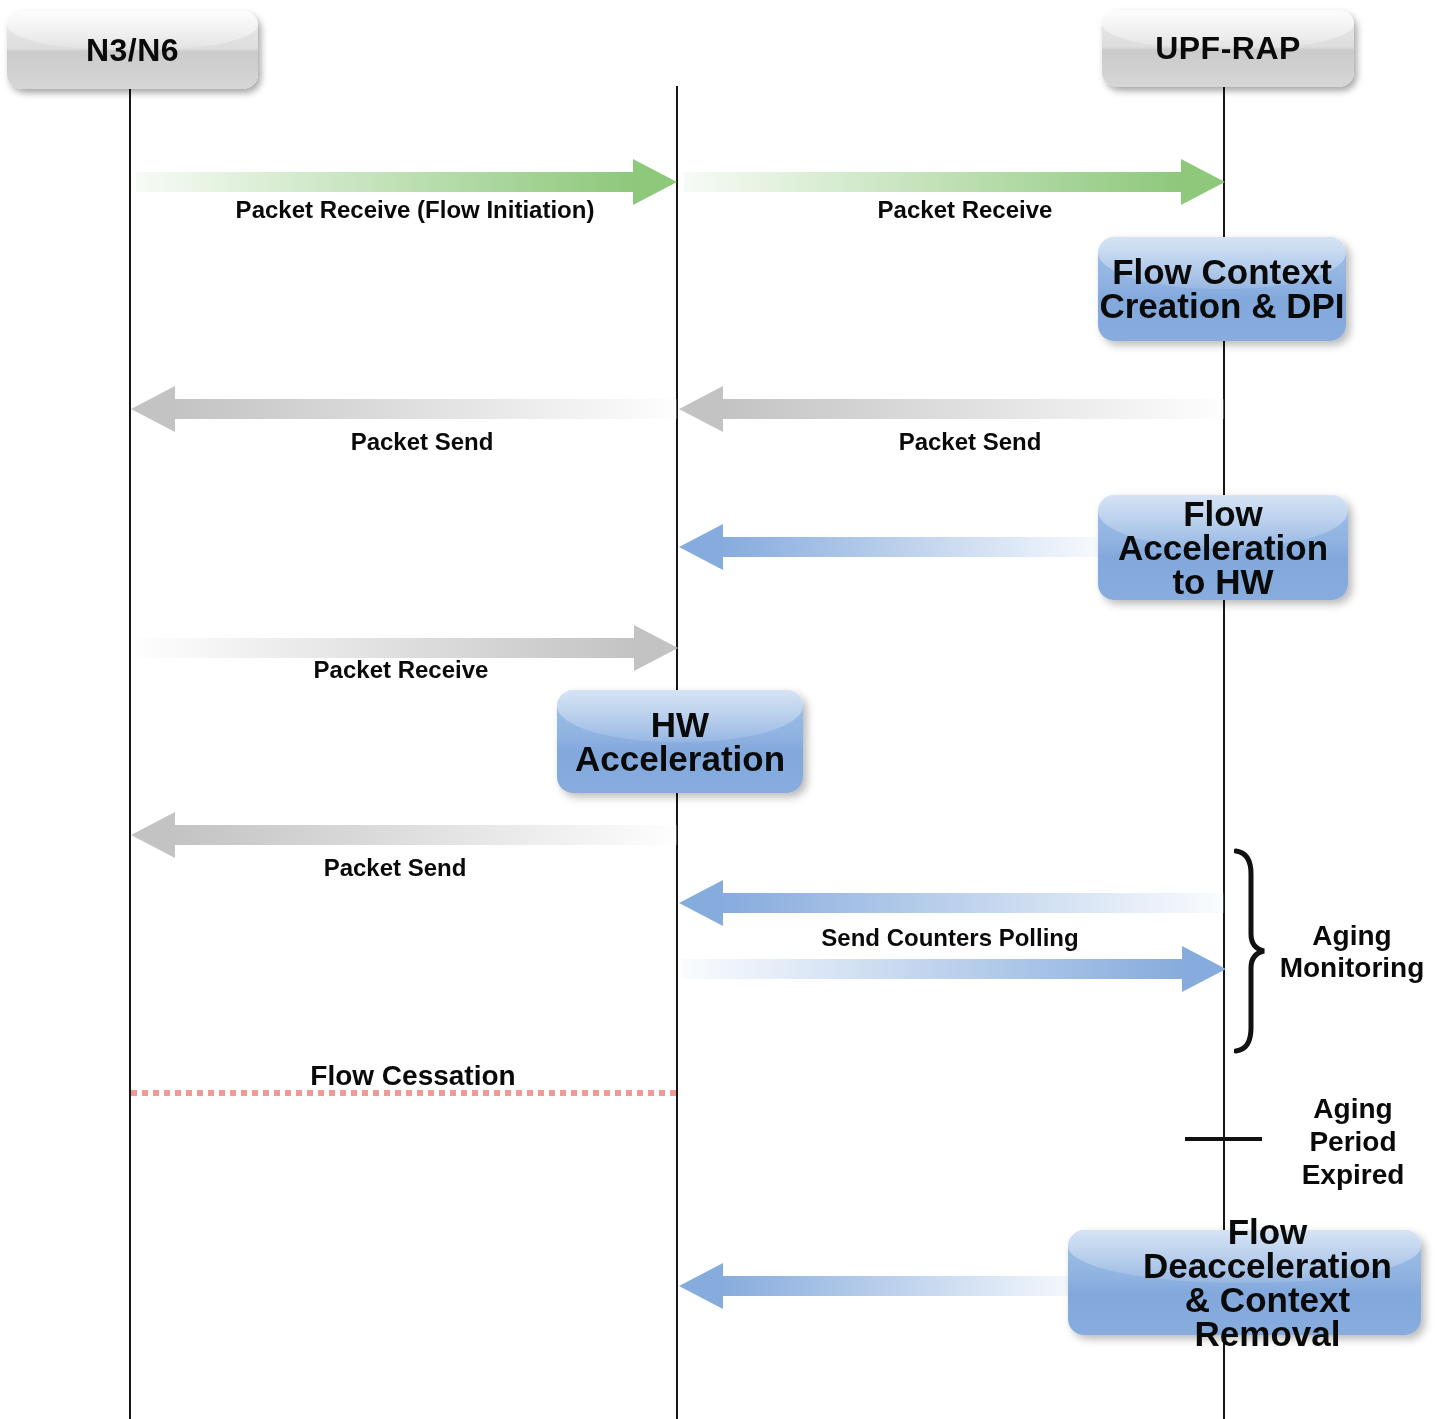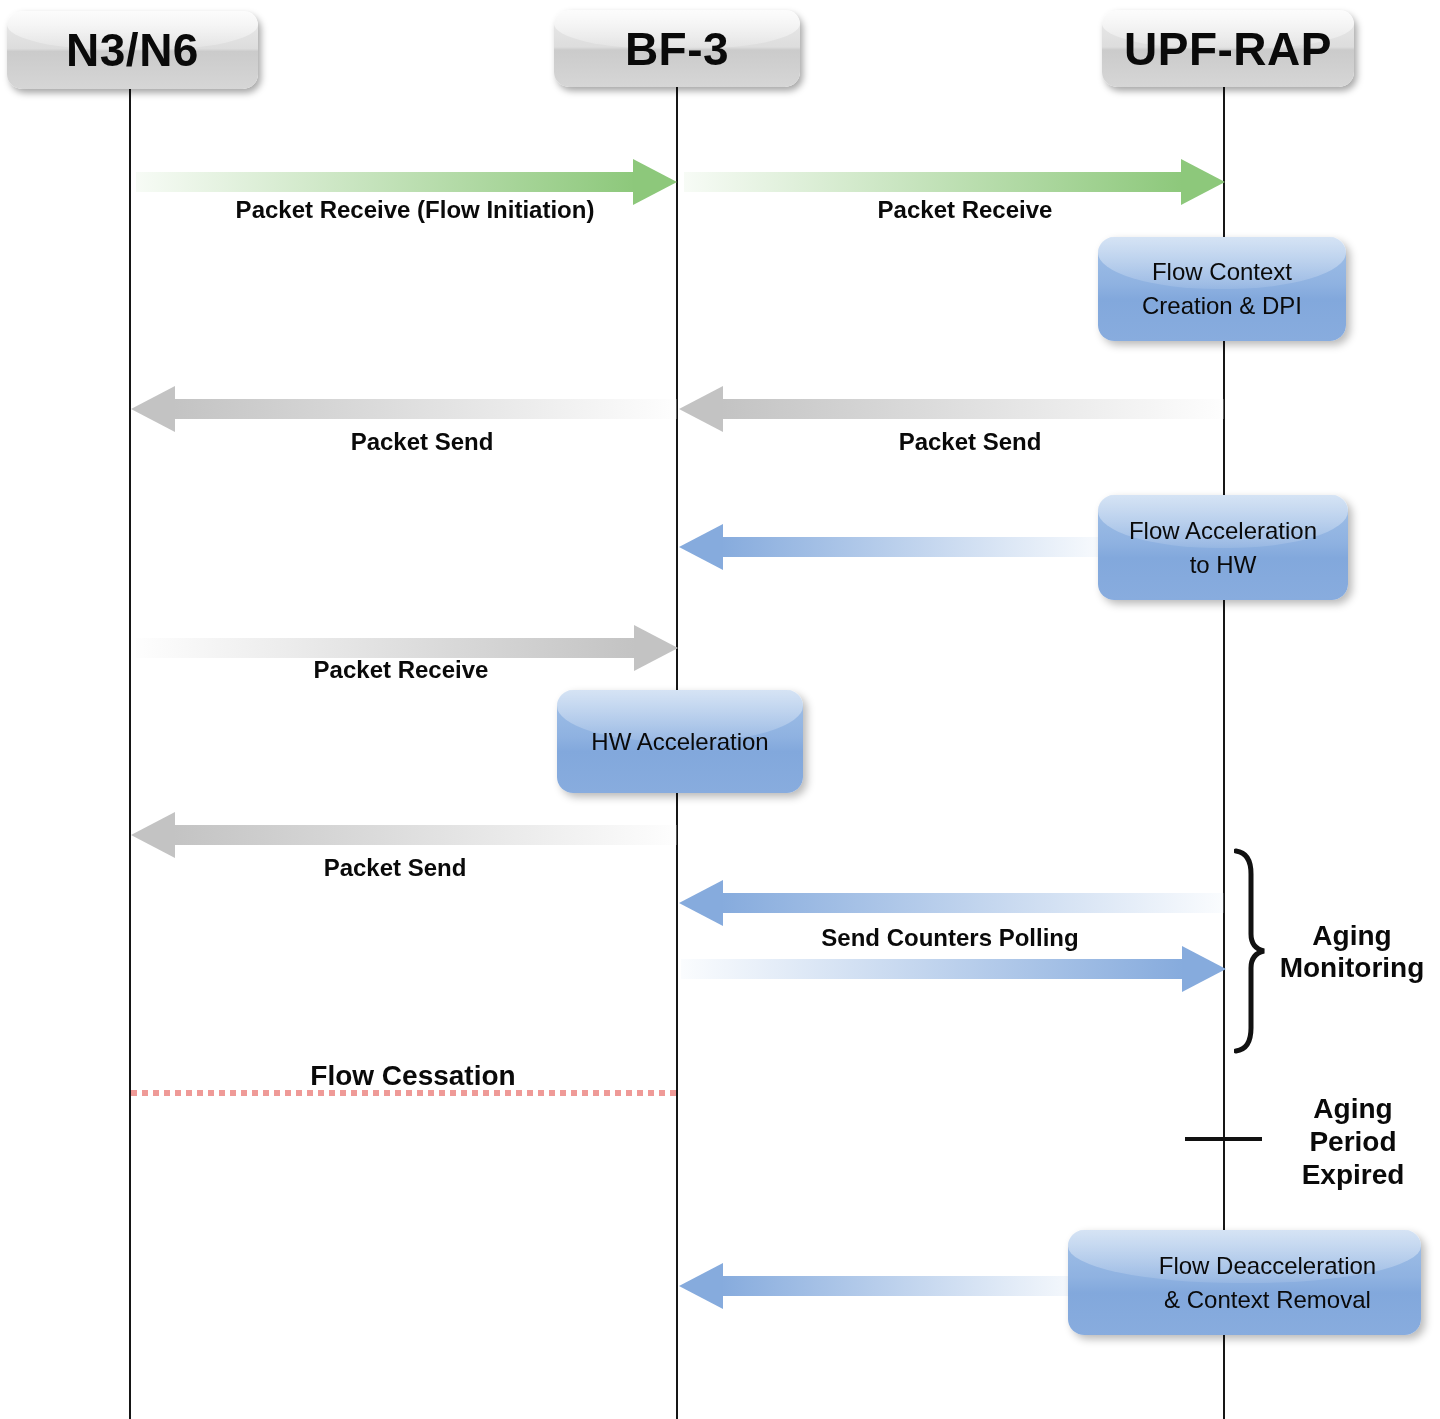--- a/index.html
+++ b/index.html
@@ -15,21 +15,21 @@
     font-family:"Liberation Sans", sans-serif;color:var(--ink);
   }
   
   .lifeline{position:absolute;width:2px;background:#161616;top:86px;bottom:0;z-index:1;}
   
   .actor{
     position:absolute;z-index:4;border-radius:15px;
     background:linear-gradient(180deg,#ececec 0%,#dddddd 48%,#cbcbcb 52%,#d6d6d6 100%);
     box-shadow:3px 4px 7px rgba(0,0,0,0.35);
     display:flex;align-items:center;justify-content:center;
-    font-weight:bold;font-size:46px;letter-spacing:0.5px;
+    font-weight:bold;font-size:32px;letter-spacing:0.5px;
   }
   .actor .gloss, .activity .gloss{
     position:absolute;left:0;top:0;right:0;height:50%;
     background:linear-gradient(180deg,rgba(255,255,255,0.85),rgba(255,255,255,0.15));
     border-radius:15px 15px 48% 48% / 15px 15px 70% 70%;
     pointer-events:none;
   }
   .actor-label, .activity-label{position:relative;z-index:2;white-space:pre-line;text-align:center;}
   
   .arrow{position:absolute;height:46px;z-index:2;}
@@ -53,21 +53,21 @@
   .msg-label{
     position:absolute;transform:translateX(-50%);z-index:5;
     font-weight:bold;font-size:24px;white-space:pre;text-align:center;margin-left:15px;
   }
   
   .activity{
     position:absolute;z-index:3;border-radius:16px;
     background:linear-gradient(180deg,#a3c2e8 0%,#8fb2e1 45%,#82a8dc 60%,#88acde 100%);
     box-shadow:4px 4px 8px rgba(0,0,0,0.28);
     display:flex;align-items:center;justify-content:center;
-    font-weight:normal;font-size:24px;line-height:34px;
+    font-weight:bold;font-size:35px;line-height:34px;
   }
   .activity .gloss{background:linear-gradient(180deg,rgba(255,255,255,0.55),rgba(255,255,255,0.10));}
   
   .annotation{
     position:absolute;transform:translateX(-50%);z-index:5;text-align:center;
     font-weight:bold;font-size:28px;line-height:32px;white-space:pre-line;
   }
   .dotted-line{
     position:absolute;height:6px;z-index:2;
     background:repeating-linear-gradient(90deg,var(--red) 0 6px,transparent 6px 11px);
@@ -80,24 +80,20 @@
 
 <div id="stage">
 
   <div class="lifeline" style="left:129px;"></div>
   <div class="lifeline" style="left:676px;"></div>
   <div class="lifeline" style="left:1223px;"></div>
 
   <div class="actor" style="left:7px;top:11px;width:251px;height:78px;">
     <div class="gloss"></div>
     <div class="actor-label">N3/N6</div>
-  </div>
-  <div class="actor" style="left:554px;top:10px;width:246px;height:77px;">
-    <div class="gloss"></div>
-    <div class="actor-label">BF-3</div>
   </div>
   <div class="actor" style="left:1102px;top:10px;width:252px;height:77px;">
     <div class="gloss"></div>
     <div class="actor-label">UPF-RAP</div>
   </div>
 
   <div class="arrow green right" style="left:136px;top:159px;width:541px;">
       <div class="shaft"></div>
       <div class="head"></div>
     </div>

